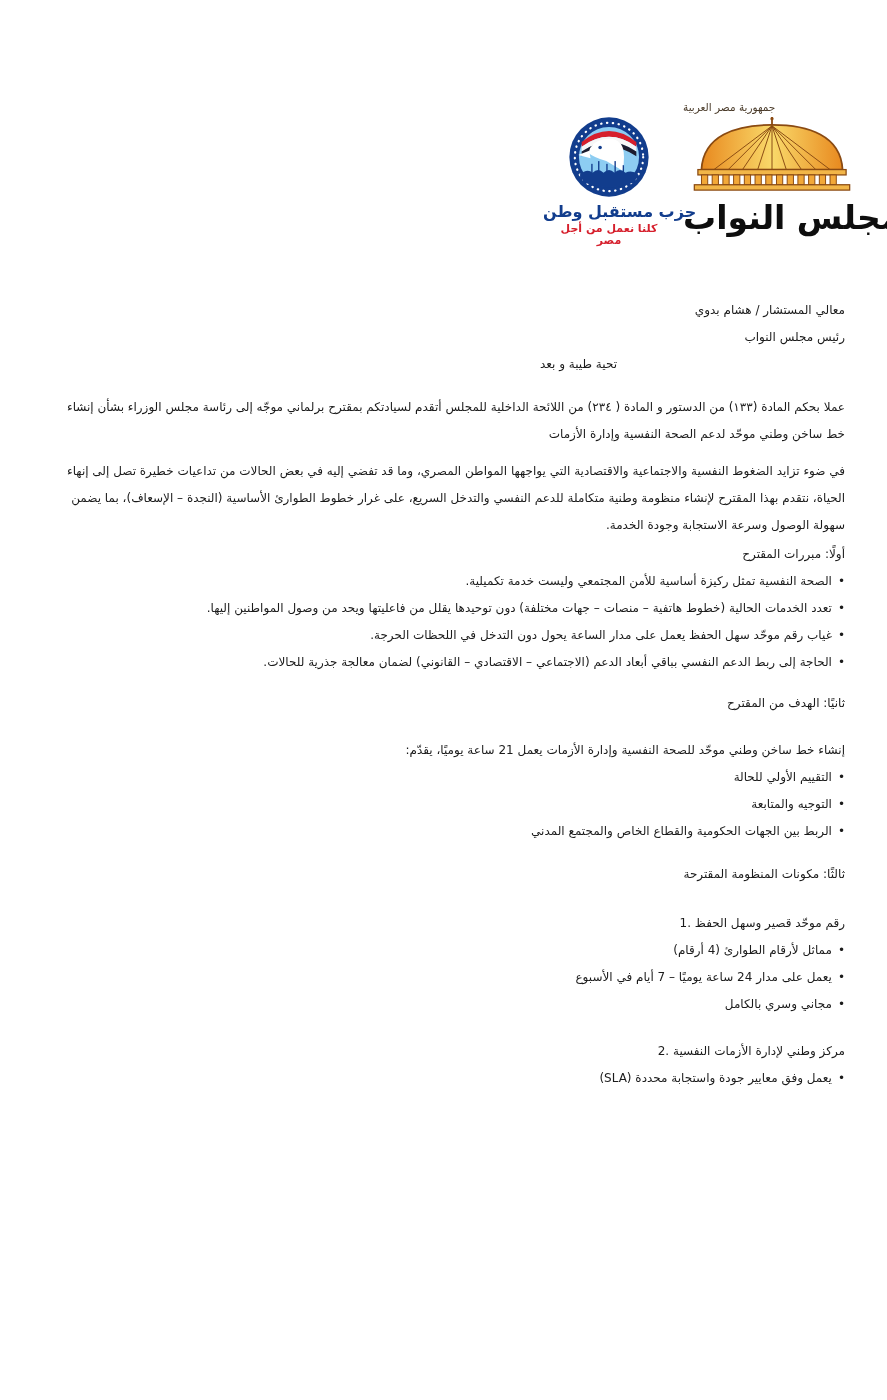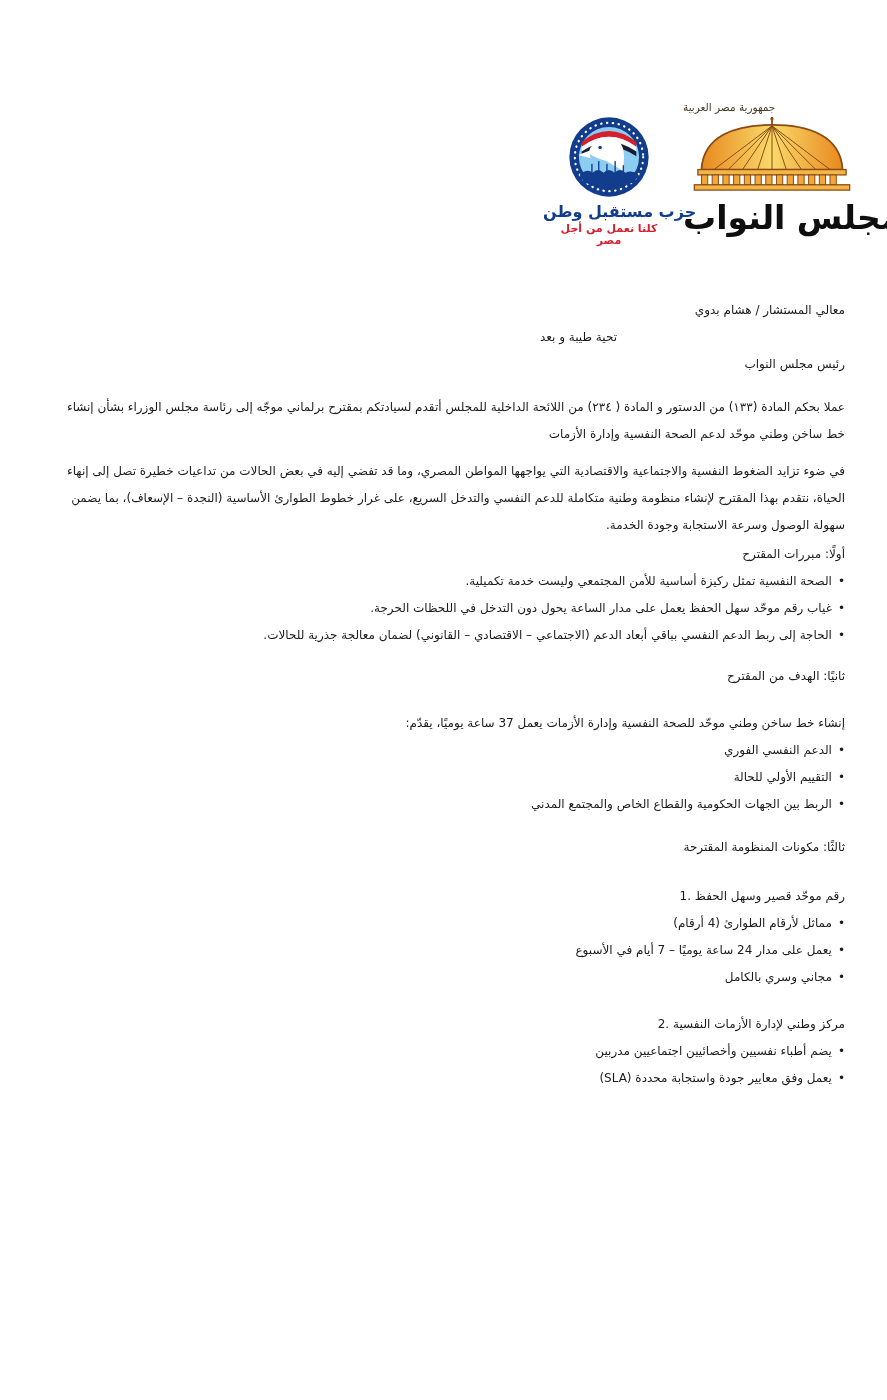--- a/index.html
+++ b/index.html
@@ -131,42 +131,42 @@
         <rect x="8" y="77" width="174" height="6" fill="#f2b648" stroke="#8a4a12" stroke-width="1.4"></rect>
       </svg>
       <div class="parl-name">مجلس النواب</div>
     </div>
 
   </div>
 
   <div class="letter">
 
     <div class="line">معالي المستشار / هشام بدوي</div>
+    <div class="line">رئيس مجلس النواب</div>
     <div class="line greeting">تحية طيبة و بعد</div>
-    <div class="line">رئيس مجلس النواب</div>
 
     <p class="para intro">عملا بحكم المادة (١٣٣) من الدستور و المادة ( ٢٣٤) من اللائحة الداخلية للمجلس أتقدم لسيادتكم بمقترح برلماني موجّه إلى رئاسة مجلس الوزراء بشأن إنشاء خط ساخن وطني موحّد لدعم الصحة النفسية وإدارة الأزمات</p>
     <p class="para context">في ضوء تزايد الضغوط النفسية والاجتماعية والاقتصادية التي يواجهها المواطن المصري، وما قد تفضي إليه في بعض الحالات من تداعيات خطيرة تصل إلى إنهاء الحياة، نتقدم بهذا المقترح لإنشاء منظومة وطنية متكاملة للدعم النفسي والتدخل السريع، على غرار خطوط الطوارئ الأساسية (النجدة – الإسعاف)، بما يضمن سهولة الوصول وسرعة الاستجابة وجودة الخدمة.</p>
 
     <div class="heading h1">أولًا: مبررات المقترح</div>
     <div class="bullet"><span class="bchar">•</span><span>الصحة النفسية تمثل ركيزة أساسية للأمن المجتمعي وليست خدمة تكميلية.</span></div>
+    <div class="bullet"><span class="bchar">•</span><span>تعدد الخدمات الحالية (خطوط هاتفية – منصات – جهات مختلفة) دون توحيدها يقلل من فاعليتها ويحد من وصول المواطنين إليها.</span></div>
     <div class="bullet"><span class="bchar">•</span><span>غياب رقم موحّد سهل الحفظ يعمل على مدار الساعة يحول دون التدخل في اللحظات الحرجة.</span></div>
     <div class="bullet"><span class="bchar">•</span><span>الحاجة إلى ربط الدعم النفسي بباقي أبعاد الدعم (الاجتماعي – الاقتصادي – القانوني) لضمان معالجة جذرية للحالات.</span></div>
 
     <div class="heading h2">ثانيًا: الهدف من المقترح</div>
-    <div class="sec-intro">إنشاء خط ساخن وطني موحّد للصحة النفسية وإدارة الأزمات يعمل 37 ساعة يوميًا، يقدّم:</div>
-    <div class="bullet"><span class="bchar">•</span><span>الدعم النفسي الفوري</span></div>
+    <div class="sec-intro">إنشاء خط ساخن وطني موحّد للصحة النفسية وإدارة الأزمات يعمل 21 ساعة يوميًا، يقدّم:</div>
     <div class="bullet"><span class="bchar">•</span><span>التقييم الأولي للحالة</span></div>
+    <div class="bullet"><span class="bchar">•</span><span>التوجيه والمتابعة</span></div>
     <div class="bullet"><span class="bchar">•</span><span>الربط بين الجهات الحكومية والقطاع الخاص والمجتمع المدني</span></div>
 
     <div class="heading h3">ثالثًا: مكونات المنظومة المقترحة</div>
 
     <div class="item-title first">1. رقم موحّد قصير وسهل الحفظ</div>
     <div class="bullet"><span class="bchar">•</span><span>مماثل لأرقام الطوارئ (4 أرقام)</span></div>
     <div class="bullet"><span class="bchar">•</span><span>يعمل على مدار 24 ساعة يوميًا – 7 أيام في الأسبوع</span></div>
     <div class="bullet"><span class="bchar">•</span><span>مجاني وسري بالكامل</span></div>
 
     <div class="item-title">2. مركز وطني لإدارة الأزمات النفسية</div>
-    <div class="bullet"><span class="bchar">•</span><span>يضم أطباء نفسيين وأخصائيين اجتماعيين مدربين</span></div>
     <div class="bullet"><span class="bchar">•</span><span>يعمل وفق معايير جودة واستجابة محددة (SLA)</span></div>
 
   </div>
 </div>
 
 </body></html>

